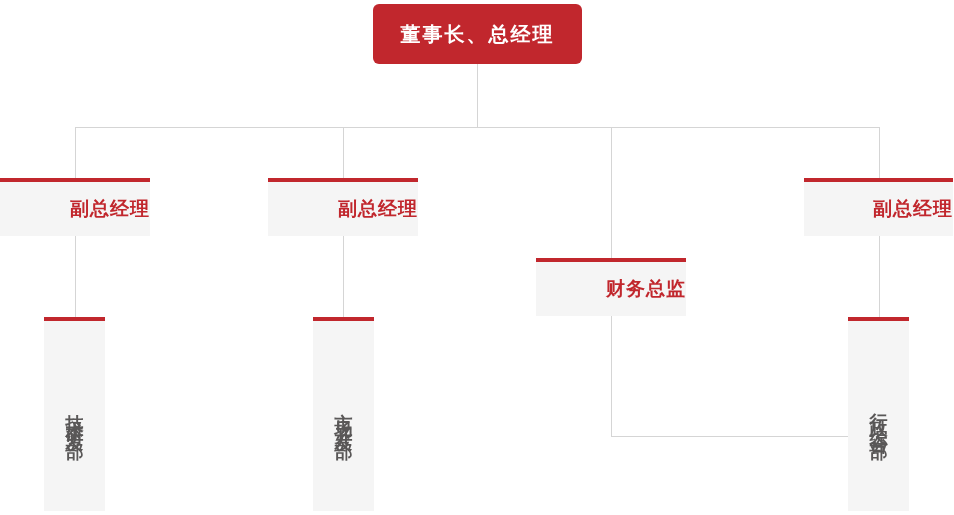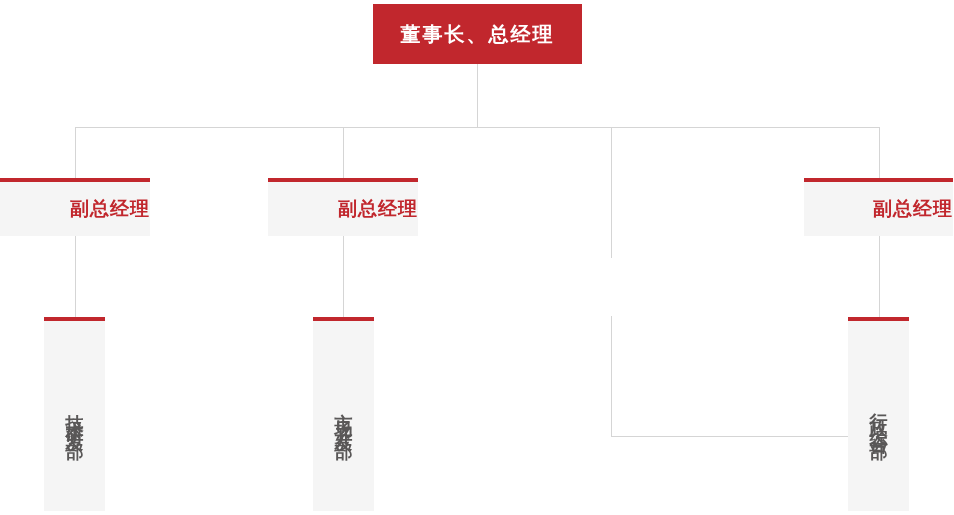--- a/index.html
+++ b/index.html
@@ -26,20 +26,21 @@
     width: 209px;
     height: 60px;
     background: #c1272d;
     color: #ffffff;
     font-size: 20px;
     font-weight: bold;
     letter-spacing: 2px;
     display: flex;
     align-items: center;
     justify-content: center;
+    border-radius: 6px;
   }
   .mid-node {
     position: absolute;
     width: 150px;
     height: 54px;
     background: #f5f5f5;
     border-top: 4px solid #c1272d;
     color: #c1272d;
     font-size: 19px;
     font-weight: bold;
@@ -88,20 +89,23 @@
   <div class="root-node">
     <span>董事长、总经理</span>
   </div>
 
   <div class="mid-node" style="left:0px; top:178px;">
     <span>副总经理</span>
   </div>
   <div class="mid-node" style="left:268px; top:178px;">
     <span>副总经理</span>
   </div>
+  <div class="mid-node" style="left:536px; top:258px;">
+    <span>财务总监</span>
+  </div>
   <div class="mid-node" style="left:804px; top:178px; width:149px;">
     <span>副总经理</span>
   </div>
 
   <div class="dept-node" style="left:44px;">
     <span class="vtext">技术研发部</span>
   </div>
   <div class="dept-node" style="left:313px;">
     <span class="vtext">市场开发部</span>
   </div>

